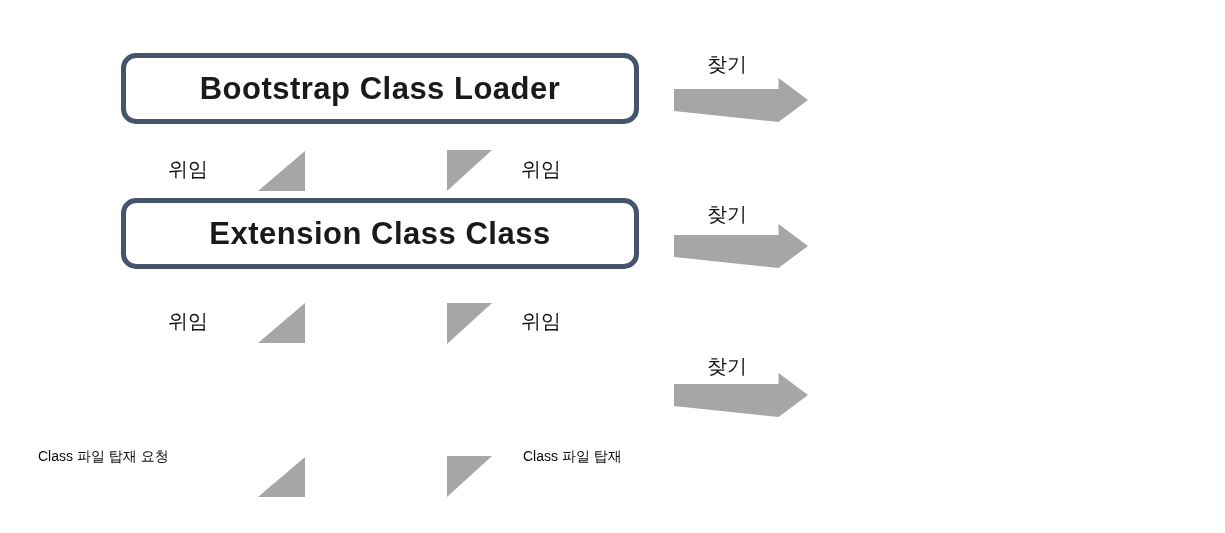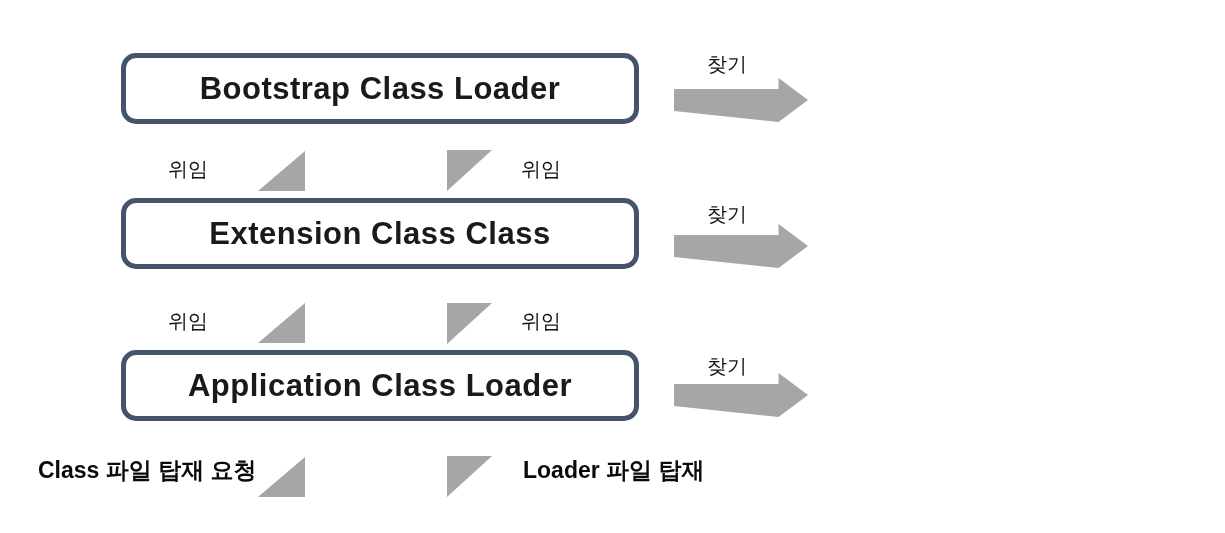--- a/index.html
+++ b/index.html
@@ -58,24 +58,24 @@
     font-size: 20px;
     line-height: 22px;
     color: #111111;
     white-space: nowrap;
   }
   .find-label { left: 674px; width: 106px; text-align: center; margin-top: 8px; }
   .wiim-left  { left: 158px; width: 60px; text-align: center; }
   .wiim-right { left: 511px; width: 60px; text-align: center; }
   .bottom-label {
     position: absolute;
-    top: 458px;
-    font-size: 23px;
+    top: 444px;
+    font-size: 14px;
     line-height: 24px;
-    font-weight: 700;
+    font-weight: 400;
     color: #0a0a0a;
     white-space: nowrap;
   }
 </style>
 </head>
 <body>
 
 <div class="canvas">
 
   <div class="box loader" style="top:53px">
@@ -93,24 +93,21 @@
     <span>Extension Class Class</span>
   </div>
   <div class="small-label find-label" style="top:195px">찾기</div>
   <div class="arrow" style="top:224px"></div>
 
   <div class="small-label wiim-left" style="top:310px">위임</div>
   <div class="tri-up" style="top:303px"></div>
   <div class="tri-down" style="top:303px"></div>
   <div class="small-label wiim-right" style="top:310px">위임</div>
 
-  <div class="box loader" style="top:350px">
-    <span>Application Class Loader</span>
-  </div>
   <div class="small-label find-label" style="top:347px">찾기</div>
   <div class="arrow" style="top:373px"></div>
 
   <div class="bottom-label" style="left:38px">Class 파일 탑재 요청</div>
   <div class="tri-up" style="top:457px"></div>
   <div class="tri-down" style="top:456px"></div>
-  <div class="bottom-label" style="left:523px">Loader 파일 탑재</div>
+  <div class="bottom-label" style="left:523px">Class 파일 탑재</div>
 
 </div>
 
 </body></html>

